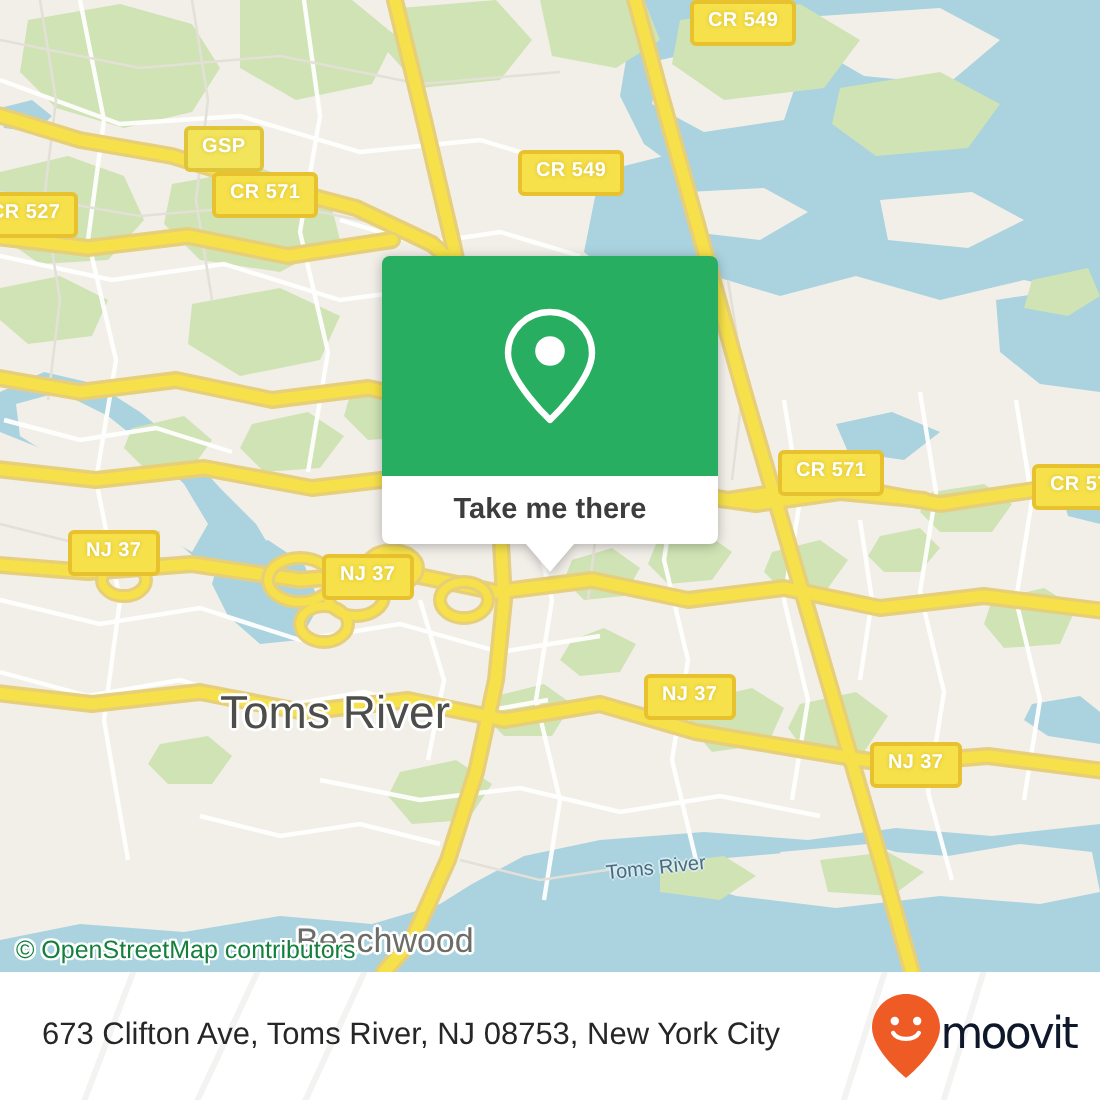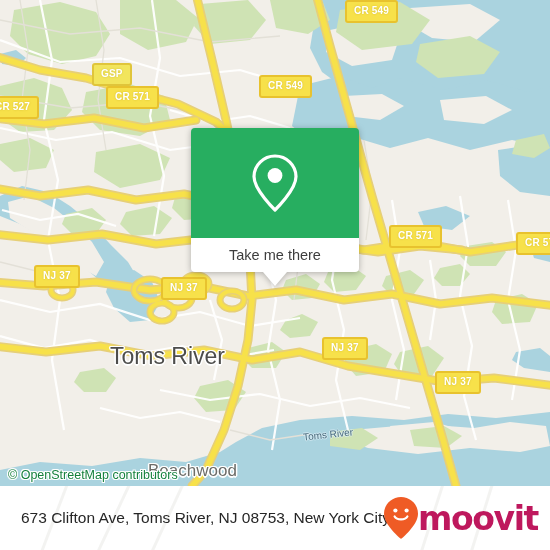--- a/index.html
+++ b/index.html
@@ -121,20 +121,21 @@
     background: #ffffff;
     border-radius: 0 0 4px 4px;
     display: flex;
     align-items: center;
     justify-content: center;
   }
   #popup-foot-label {
     font-size: 14.5px;
     color: #3d3d3d;
     font-family: "Liberation Sans", sans-serif;
+    font-weight: bold;
   }
   #popup-tail {
     position: absolute;
     left: 50%;
     top: 144px;
     margin-left: -12px;
     width: 0; height: 0;
     border-left: 12px solid transparent;
     border-right: 12px solid transparent;
     border-top: 14px solid #ffffff;
@@ -175,23 +176,23 @@
   }
   #brand {
     position: absolute;
     right: 12px;
     top: 50%;
     transform: translateY(-50%);
     display: flex;
     align-items: center;
   }
   #brand-wordmark {
-    font-size: 33px;
-    font-weight: bold;
-    color: #be185d;
+    font-size: 22px;
+    font-weight: normal;
+    color: #0f172a;
     font-family: "DejaVu Sans", sans-serif;
     letter-spacing: -1.4px;
     line-height: 1;
     margin-left: -1px;
   }
 </style>
 </head>
 <body>
 
 <div id="app">

